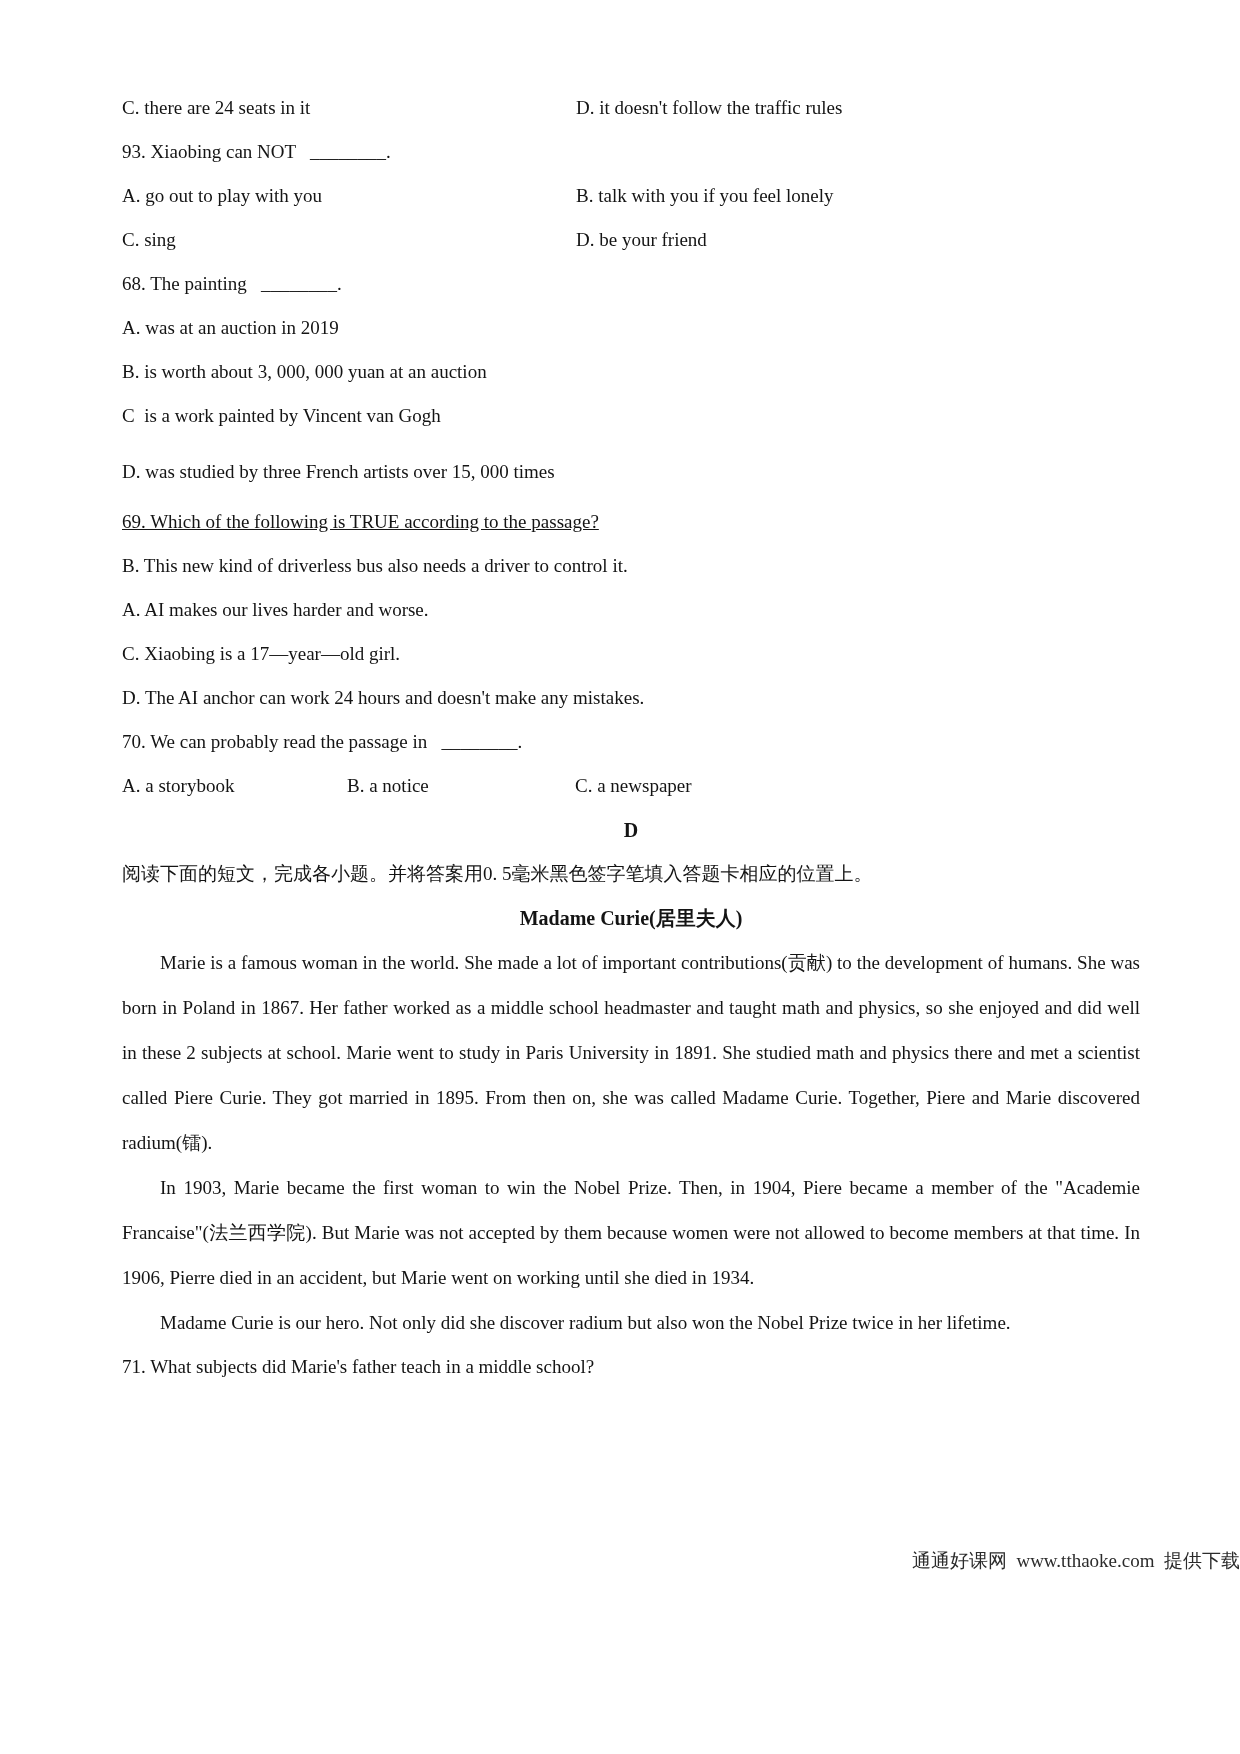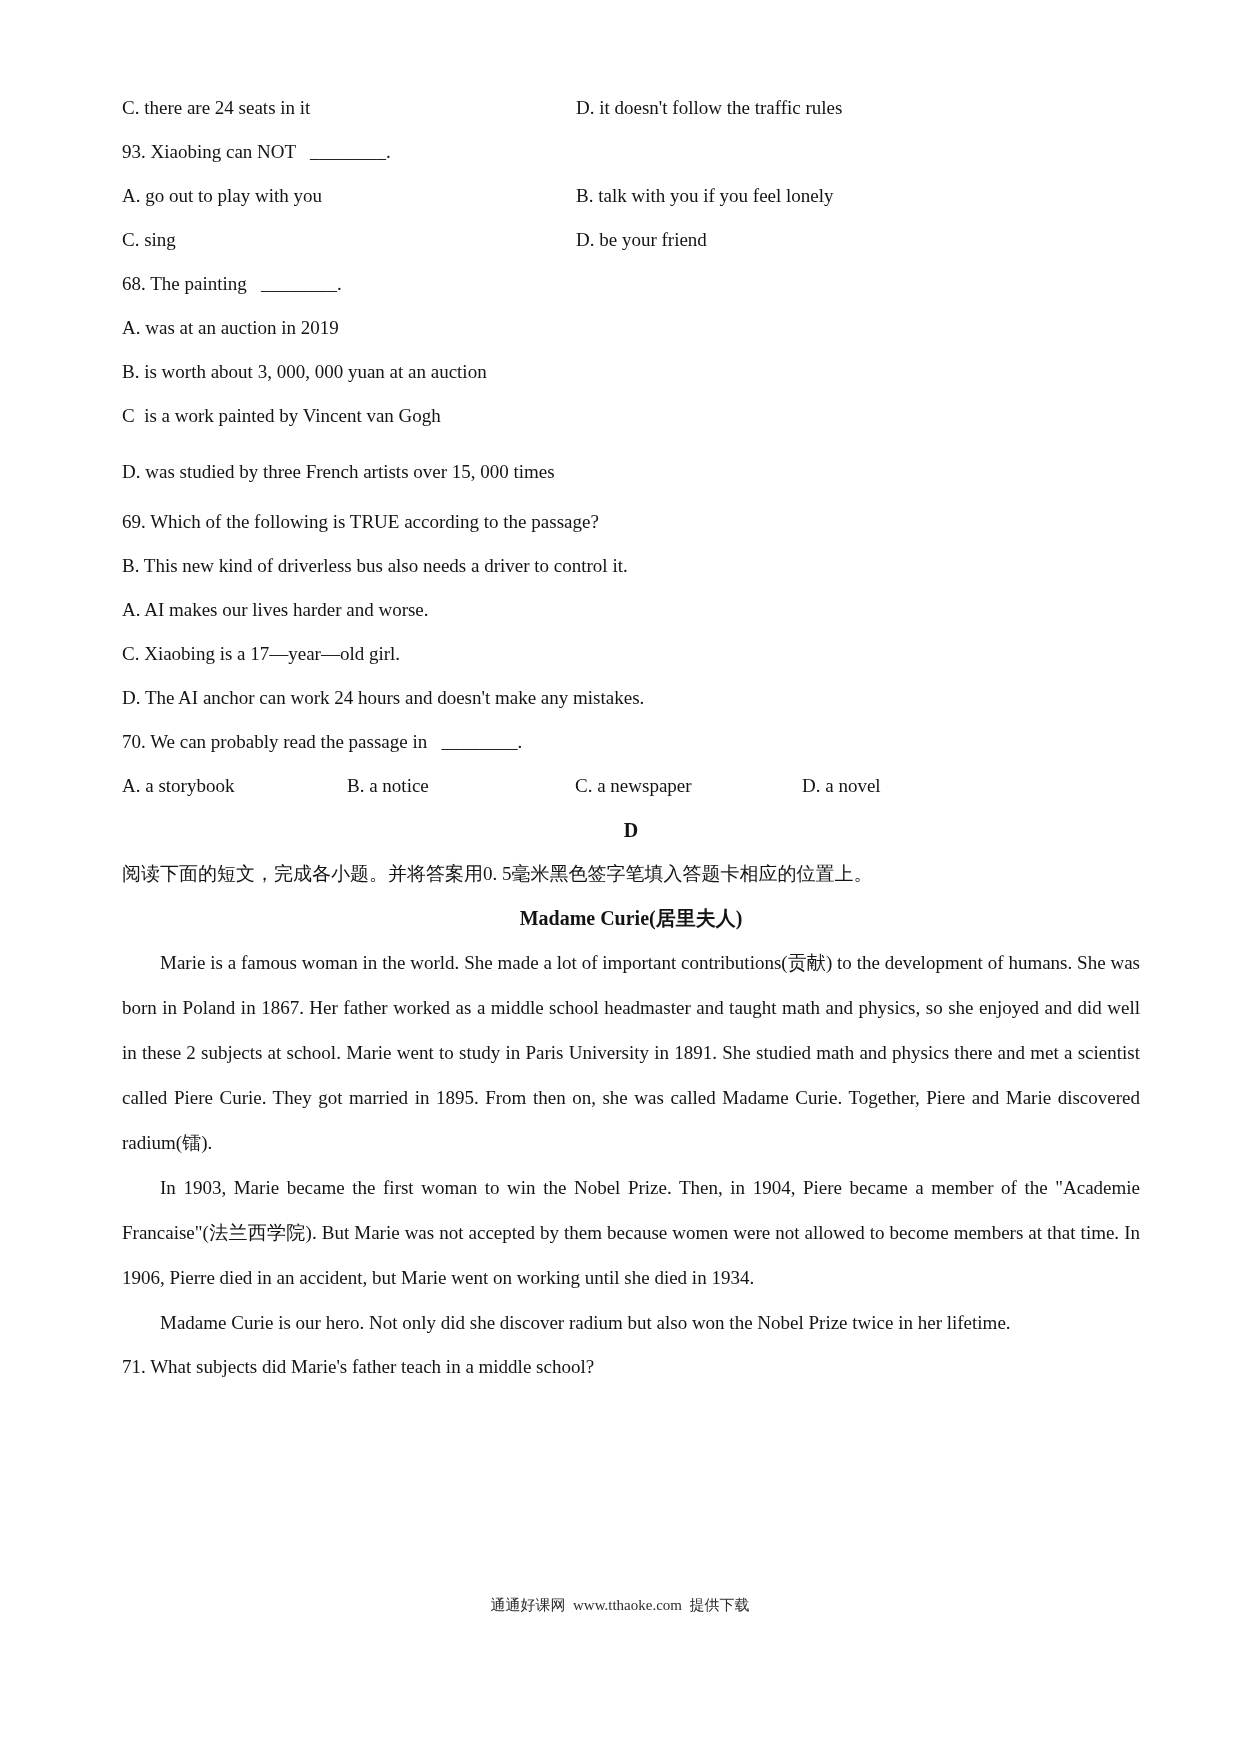--- a/index.html
+++ b/index.html
@@ -39,21 +39,21 @@
   .fourrow {
     display: flex;
     line-height: 44px;
     white-space: pre-wrap;
   }
   .fourrow .c1 { flex: 0 0 225px; }
   .fourrow .c2 { flex: 0 0 228px; }
   .fourrow .c3 { flex: 0 0 227px; }
   .fourrow .c4 { flex: 1; }
   .mt12 { margin-top: 12px; }
-  .mt6  { margin-top: 6px; }
+  .mt6  { margin-top: 6px; text-decoration: underline; }
   .center { text-align: center; }
   .bold { font-weight: bold; }
   .section-label {
     line-height: 44px;
     font-size: 20px;
   }
   .passage-title {
     line-height: 44px;
     font-size: 20px;
     text-align: center;
@@ -62,26 +62,25 @@
     line-height: 45px;
     text-align: justify;
     text-indent: 38px;
     margin: 0;
   }
   .footer {
     position: absolute;
     top: 1548px;
     left: 0;
     width: 100%;
-    text-align: center;
-    font-size: 15px;
+    text-align: right;
+    font-size: 19px;
     color: #2b2b2b;
     white-space: pre-wrap;
     font-family: "Liberation Serif", "DejaVu Serif", serif;
-    margin-top: 48px;
   }
 </style>
 </head>
 <body>
 
 <div class="page">
   <div class="content">
 
     <div class="tworow">
       <span class="l">C. there are 24 seats in it</span>
@@ -111,21 +110,20 @@
     <div class="line">A. AI makes our lives harder and worse.</div>
     <div class="line">C. Xiaobing is a 17—year—old girl.</div>
     <div class="line">D. The AI anchor can work 24 hours and doesn't make any mistakes.</div>
 
     <div class="line">70. We can probably read the passage in   ________.</div>
 
     <div class="fourrow">
       <span class="c1">A. a storybook</span>
       <span class="c2">B. a notice</span>
       <span class="c3">C. a newspaper</span>
-      <span class="c4">D. a novel</span>
     </div>
 
     <div class="line center bold section-label">D</div>
 
     <div class="line">阅读下面的短文，完成各小题。并将答案用0. 5毫米黑色签字笔填入答题卡相应的位置上。</div>
 
     <div class="line center bold passage-title">Madame Curie(居里夫人)</div>
 
     <p class="para">Marie is a famous woman in the world. She made a lot of important contributions(贡献) to the development of humans. She was born in Poland in 1867. Her father worked as a middle school headmaster and taught math and physics, so she enjoyed and did well in these 2 subjects at school. Marie went to study in Paris University in 1891. She studied math and physics there and met a scientist called Piere Curie. They got married in 1895. From then on, she was called Madame Curie. Together, Piere and Marie discovered radium(镭).</p>
     <p class="para">In 1903, Marie became the first woman to win the Nobel Prize. Then, in 1904, Piere became a member of the "Academie Francaise"(法兰西学院). But Marie was not accepted by them because women were not allowed to become members at that time. In 1906, Pierre died in an accident, but Marie went on working until she died in 1934.</p>

